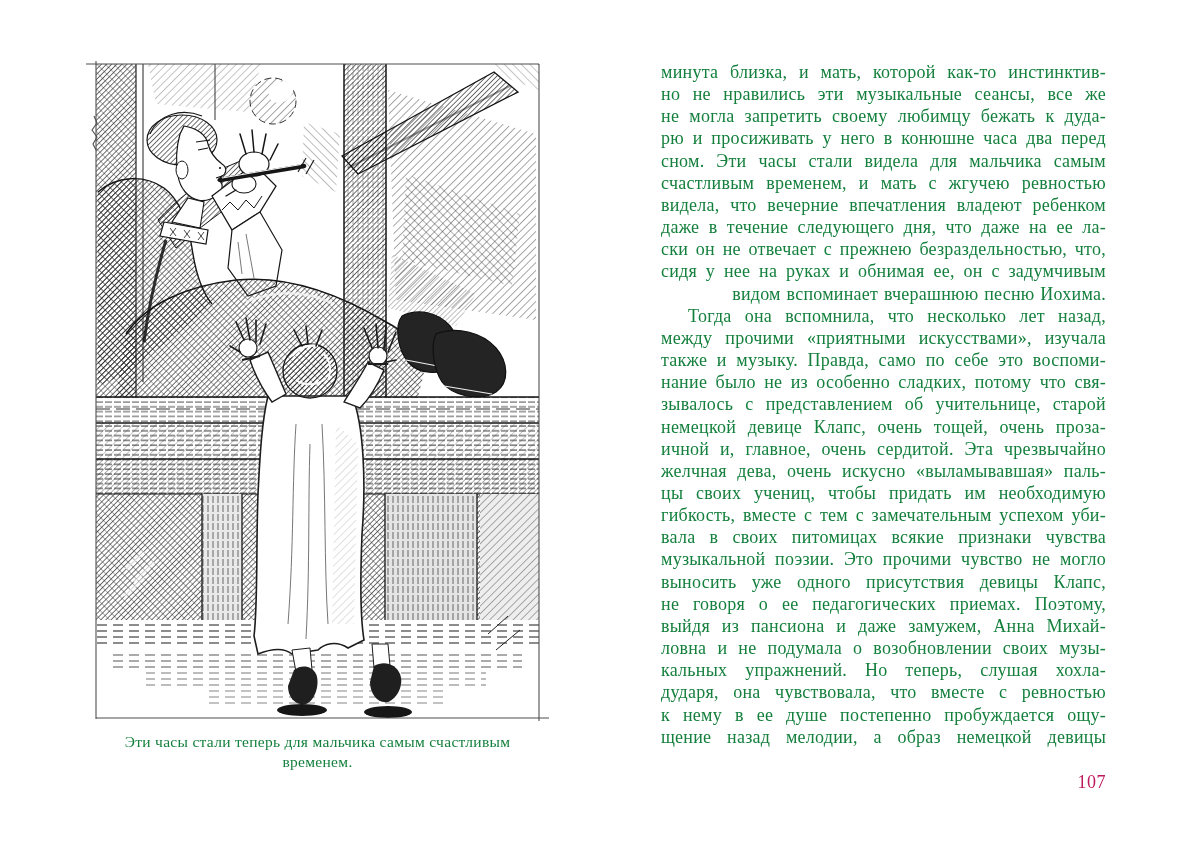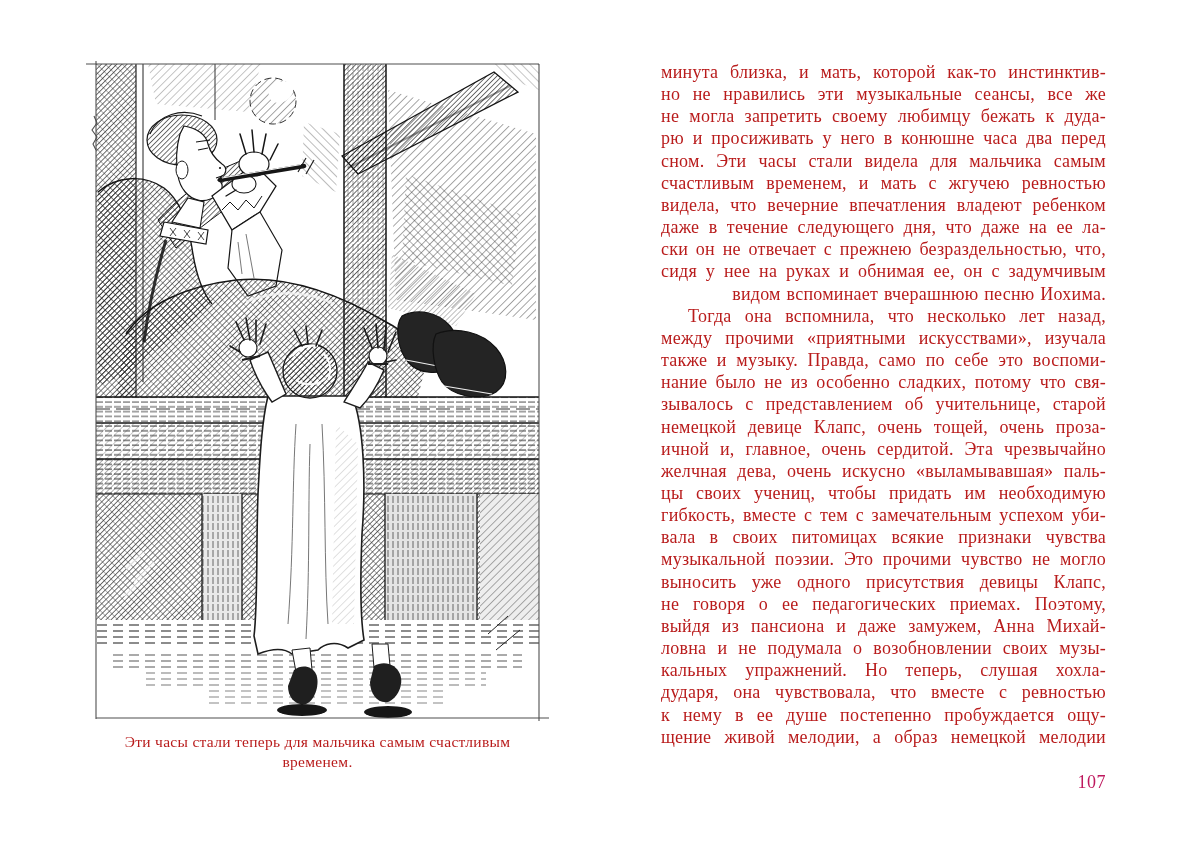--- a/index.html
+++ b/index.html
@@ -7,26 +7,26 @@
     width:1200px;height:849px;position:relative;overflow:hidden;
     background:#ffffff;
     font-family:"Liberation Serif","DejaVu Serif",serif;
     color:#262626;
   }
   .spread{position:absolute;inset:0;background:#fff;}
   
   .illustration{position:absolute;left:86px;top:54px;width:463px;height:674px;}
   .caption{
     position:absolute;left:96px;top:732px;width:443px;
-    text-align:center;font-size:15.5px;line-height:20px;letter-spacing:.3px;color:#b91c1c;
+    text-align:center;font-size:15.5px;line-height:20px;letter-spacing:.3px;color:#15803d;
   }
   
   .text-col{
     position:absolute;left:661px;top:61px;width:445px;
-    font-size:18px;color:#b91c1c;
+    font-size:18px;color:#15803d;
   }
   .line{
     height:22.16px;line-height:22.16px;
     text-align:justify;overflow:hidden;
     letter-spacing:.25px;word-spacing:1px;white-space:normal;
   }
   .line::after{content:"";display:inline-block;width:100%;height:0;}
   .line.no-j{text-align:right;}
   .line.no-j::after{content:none;}
   .line.indent{text-indent:27px;}
@@ -268,18 +268,18 @@
         <div class="line">гибкость, вместе с тем с замечательным успехом уби-</div>
         <div class="line">вала в своих питомицах всякие признаки чувства</div>
         <div class="line">музыкальной поэзии. Это прочими чувство не могло</div>
         <div class="line">выносить уже одного присутствия девицы Клапс,</div>
         <div class="line">не говоря о ее педагогических приемах. Поэтому,</div>
         <div class="line">выйдя из пансиона и даже замужем, Анна Михай-</div>
         <div class="line">ловна и не подумала о возобновлении своих музы-</div>
         <div class="line">кальных упражнений. Но теперь, слушая хохла-</div>
         <div class="line">дударя, она чувствовала, что вместе с ревностью</div>
         <div class="line">к нему в ее душе постепенно пробуждается ощу-</div>
-        <div class="line">щение живой мелодии, а образ немецкой мелодии</div>
+        <div class="line">щение назад мелодии, а образ немецкой девицы</div>
       </div>
     <div class="pageno">107</div>
   </div>
 
 </div>
 
 </body></html>

